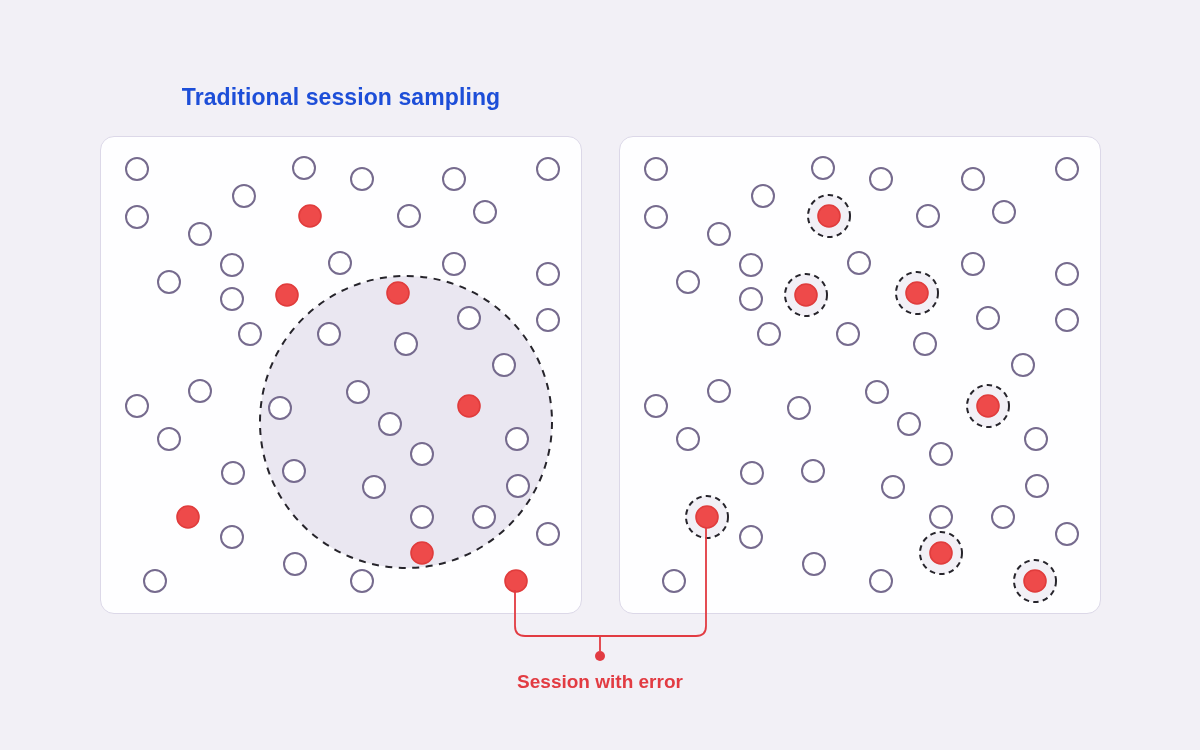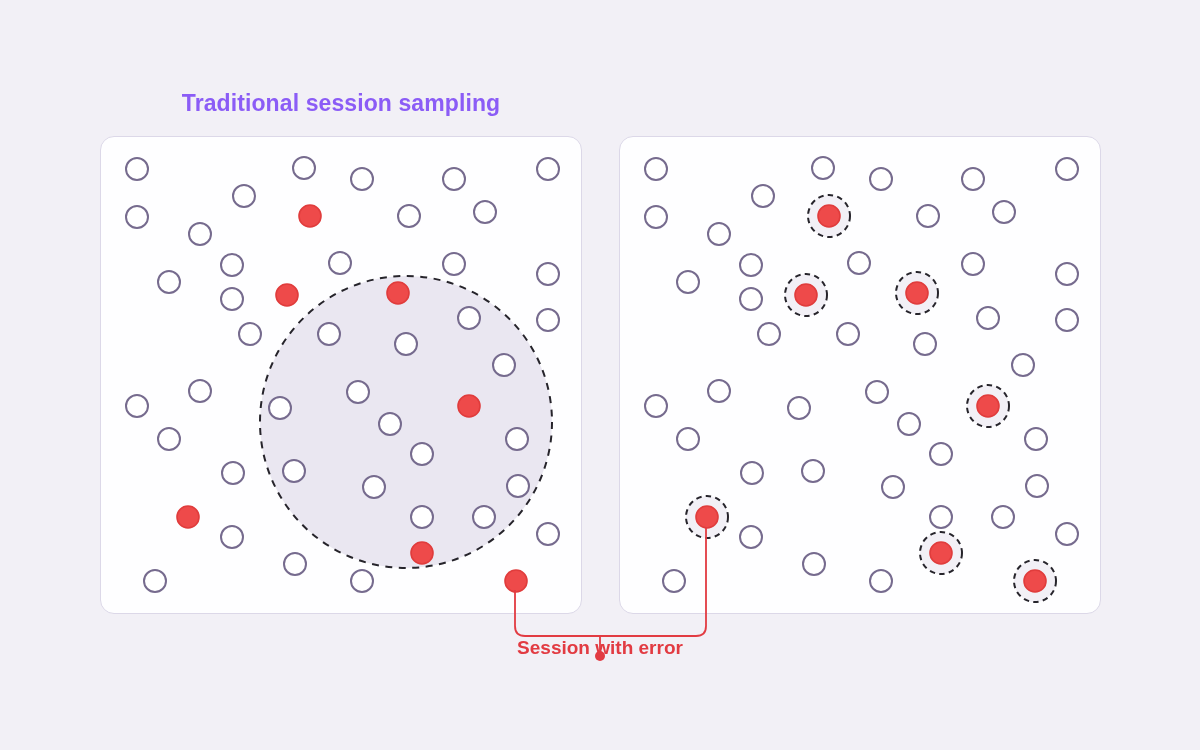--- a/index.html
+++ b/index.html
@@ -6,40 +6,40 @@
   body{
     width:1200px;height:750px;
     font-family:"Liberation Sans", sans-serif;
     overflow:hidden;
   }
   .stage{
     position:relative;width:1200px;height:750px;
     background:#f2f0f6;
   }
   .panel-title{
-    position:absolute;top:90px;width:482px;
+    position:absolute;top:84px;width:482px;
     text-align:center;font-size:23px;font-weight:700;
-    color:#8b5cf6;letter-spacing:0.1px;
+    color:#1d4ed8;letter-spacing:0.1px;
   }
   #title-left{left:100px;}
   #title-right{left:619px;}
   .panel{
     position:absolute;top:136px;width:482px;height:478px;
     background:#fefeff;border:1.5px solid #dcd8e8;border-radius:14px;
     box-sizing:border-box;
   }
   #panel-left{left:100px;}
   #panel-right{left:619px;}
   .panel svg{position:absolute;left:0;top:0;}
   #connector-layer{
     position:absolute;left:0;top:0;width:1200px;height:750px;
     pointer-events:none;
   }
   .legend-label{
-    position:absolute;left:450px;top:637px;width:300px;
+    position:absolute;left:450px;top:671px;width:300px;
     text-align:center;font-size:19px;font-weight:700;
     color:#e23b42;
   }
 </style>
 </head>
 <body>
 
 <div class="stage" style="background: rgb(242, 240, 246);">
 
   <div class="panel-title" id="title-left">Traditional session sampling</div>

